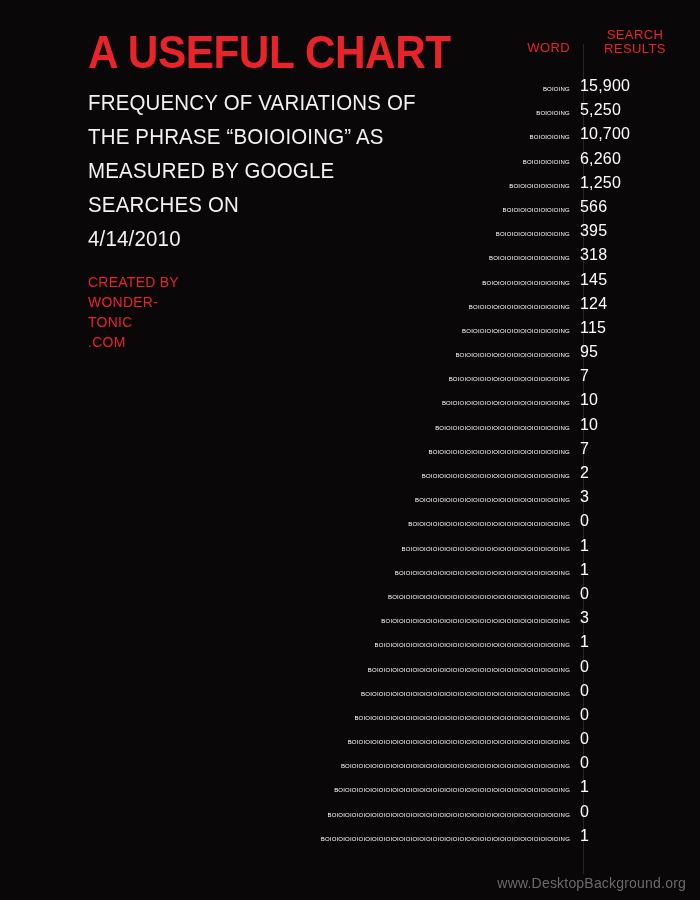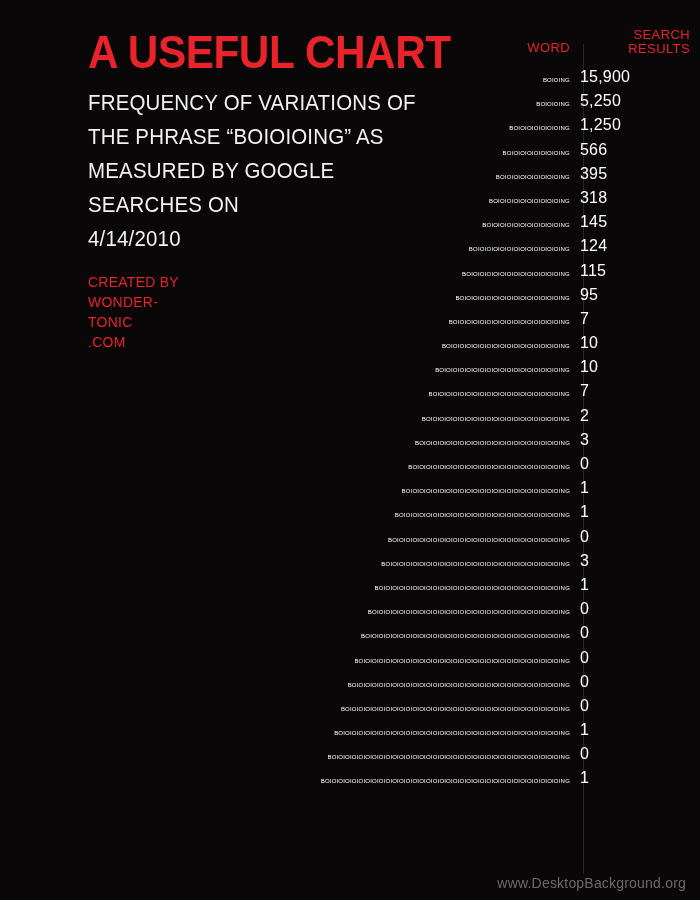--- a/index.html
+++ b/index.html
@@ -88,25 +88,25 @@
   }
   .head .word-head {
     width: 580px;
     text-align: right;
     padding-right: 10px;
     box-sizing: border-box;
     padding-bottom: 1px;
   }
   .head .res-head {
     width: 110px;
-    text-align: right;
+    text-align: center;
   }
   .head .res-head b { display: block; font-weight: normal; }
 
-  .rows { margin-top: 11px; }
+  .rows { margin-top: 20px; }
   .row {
     display: flex;
     align-items: baseline;
     height: 24.2px;
   }
   .word {
     width: 580px;
     text-align: right;
     padding-right: 10px;
     box-sizing: border-box;
@@ -185,20 +185,28 @@
     <div class="rows" id="rows">
         <div class="row">
           <div class="word" style="font-size: 6px;">BOIOING</div>
           <div class="val">15,900</div>
         </div>
         <div class="row">
           <div class="word" style="font-size: 6px;">BOIOIOING</div>
           <div class="val">5,250</div>
         </div>
         <div class="row">
+          <div class="word" style="font-size: 6px;">BOIOIOIOING</div>
+          <div class="val">10,700</div>
+        </div>
+        <div class="row">
+          <div class="word" style="font-size: 6px;">BOIOIOIOIOING</div>
+          <div class="val">6,260</div>
+        </div>
+        <div class="row">
           <div class="word" style="font-size: 6px;">BOIOIOIOIOIOIOING</div>
           <div class="val">1,250</div>
         </div>
         <div class="row">
           <div class="word" style="font-size: 6px;">BOIOIOIOIOIOIOIOING</div>
           <div class="val">566</div>
         </div>
         <div class="row">
           <div class="word" style="font-size: 6px;">BOIOIOIOIOIOIOIOIOING</div>
           <div class="val">395</div>

